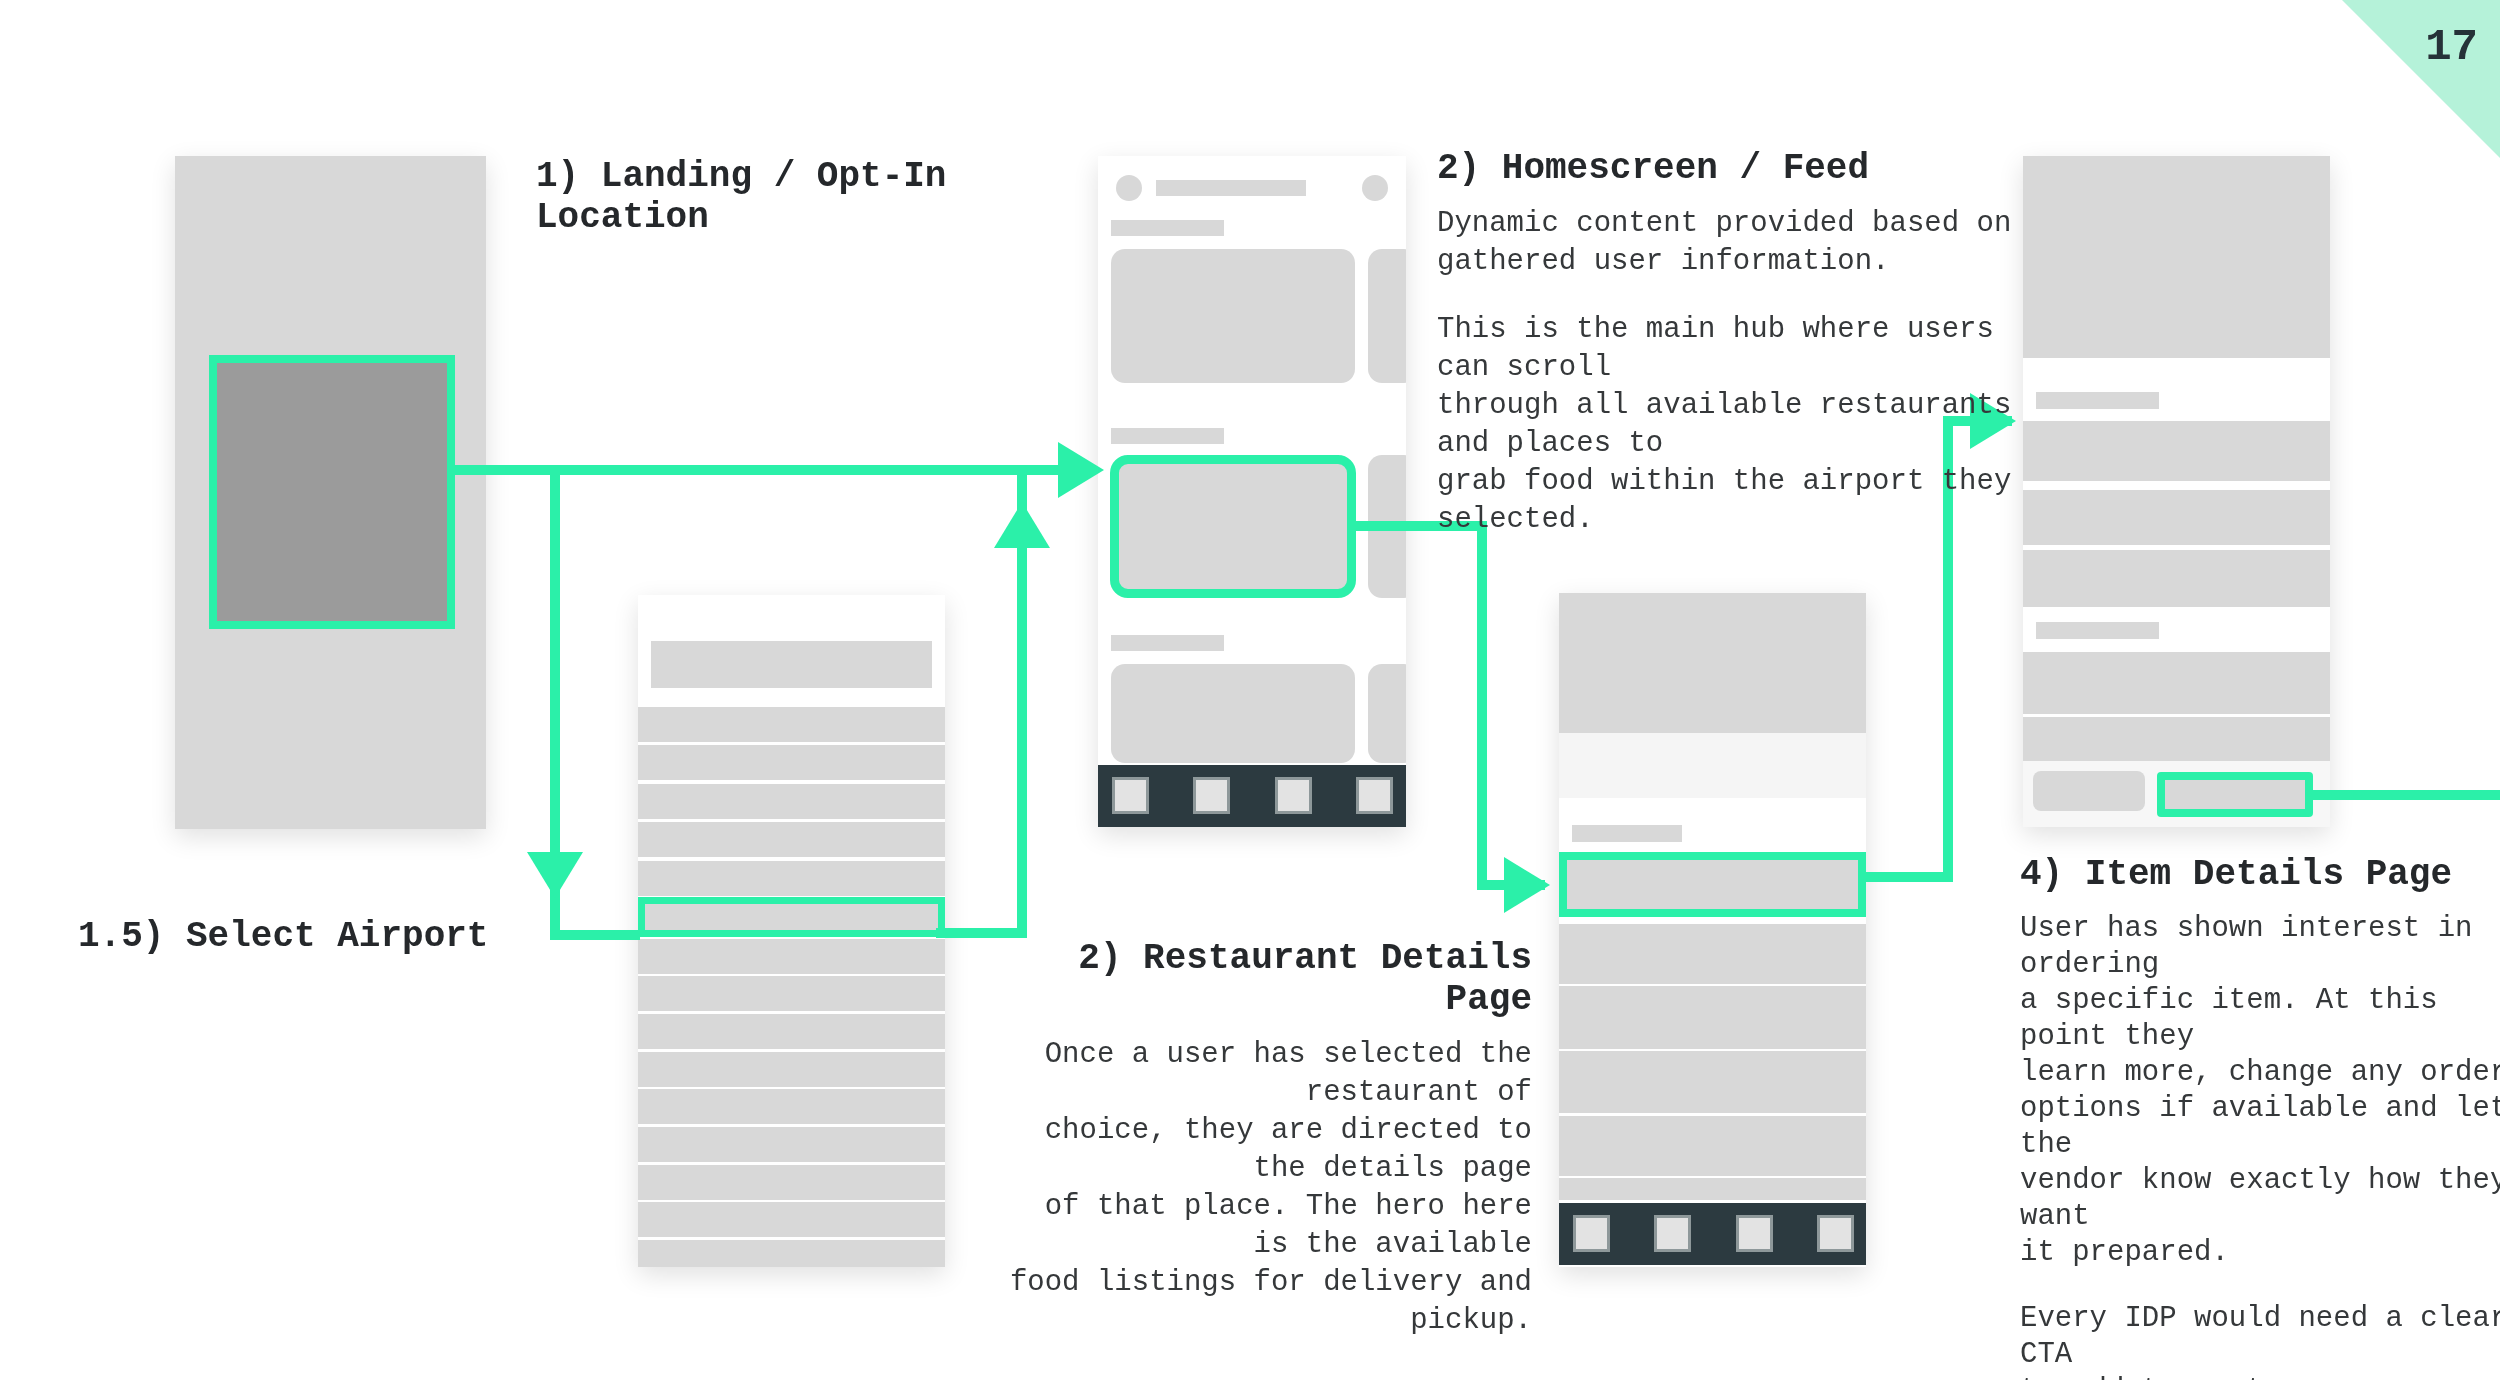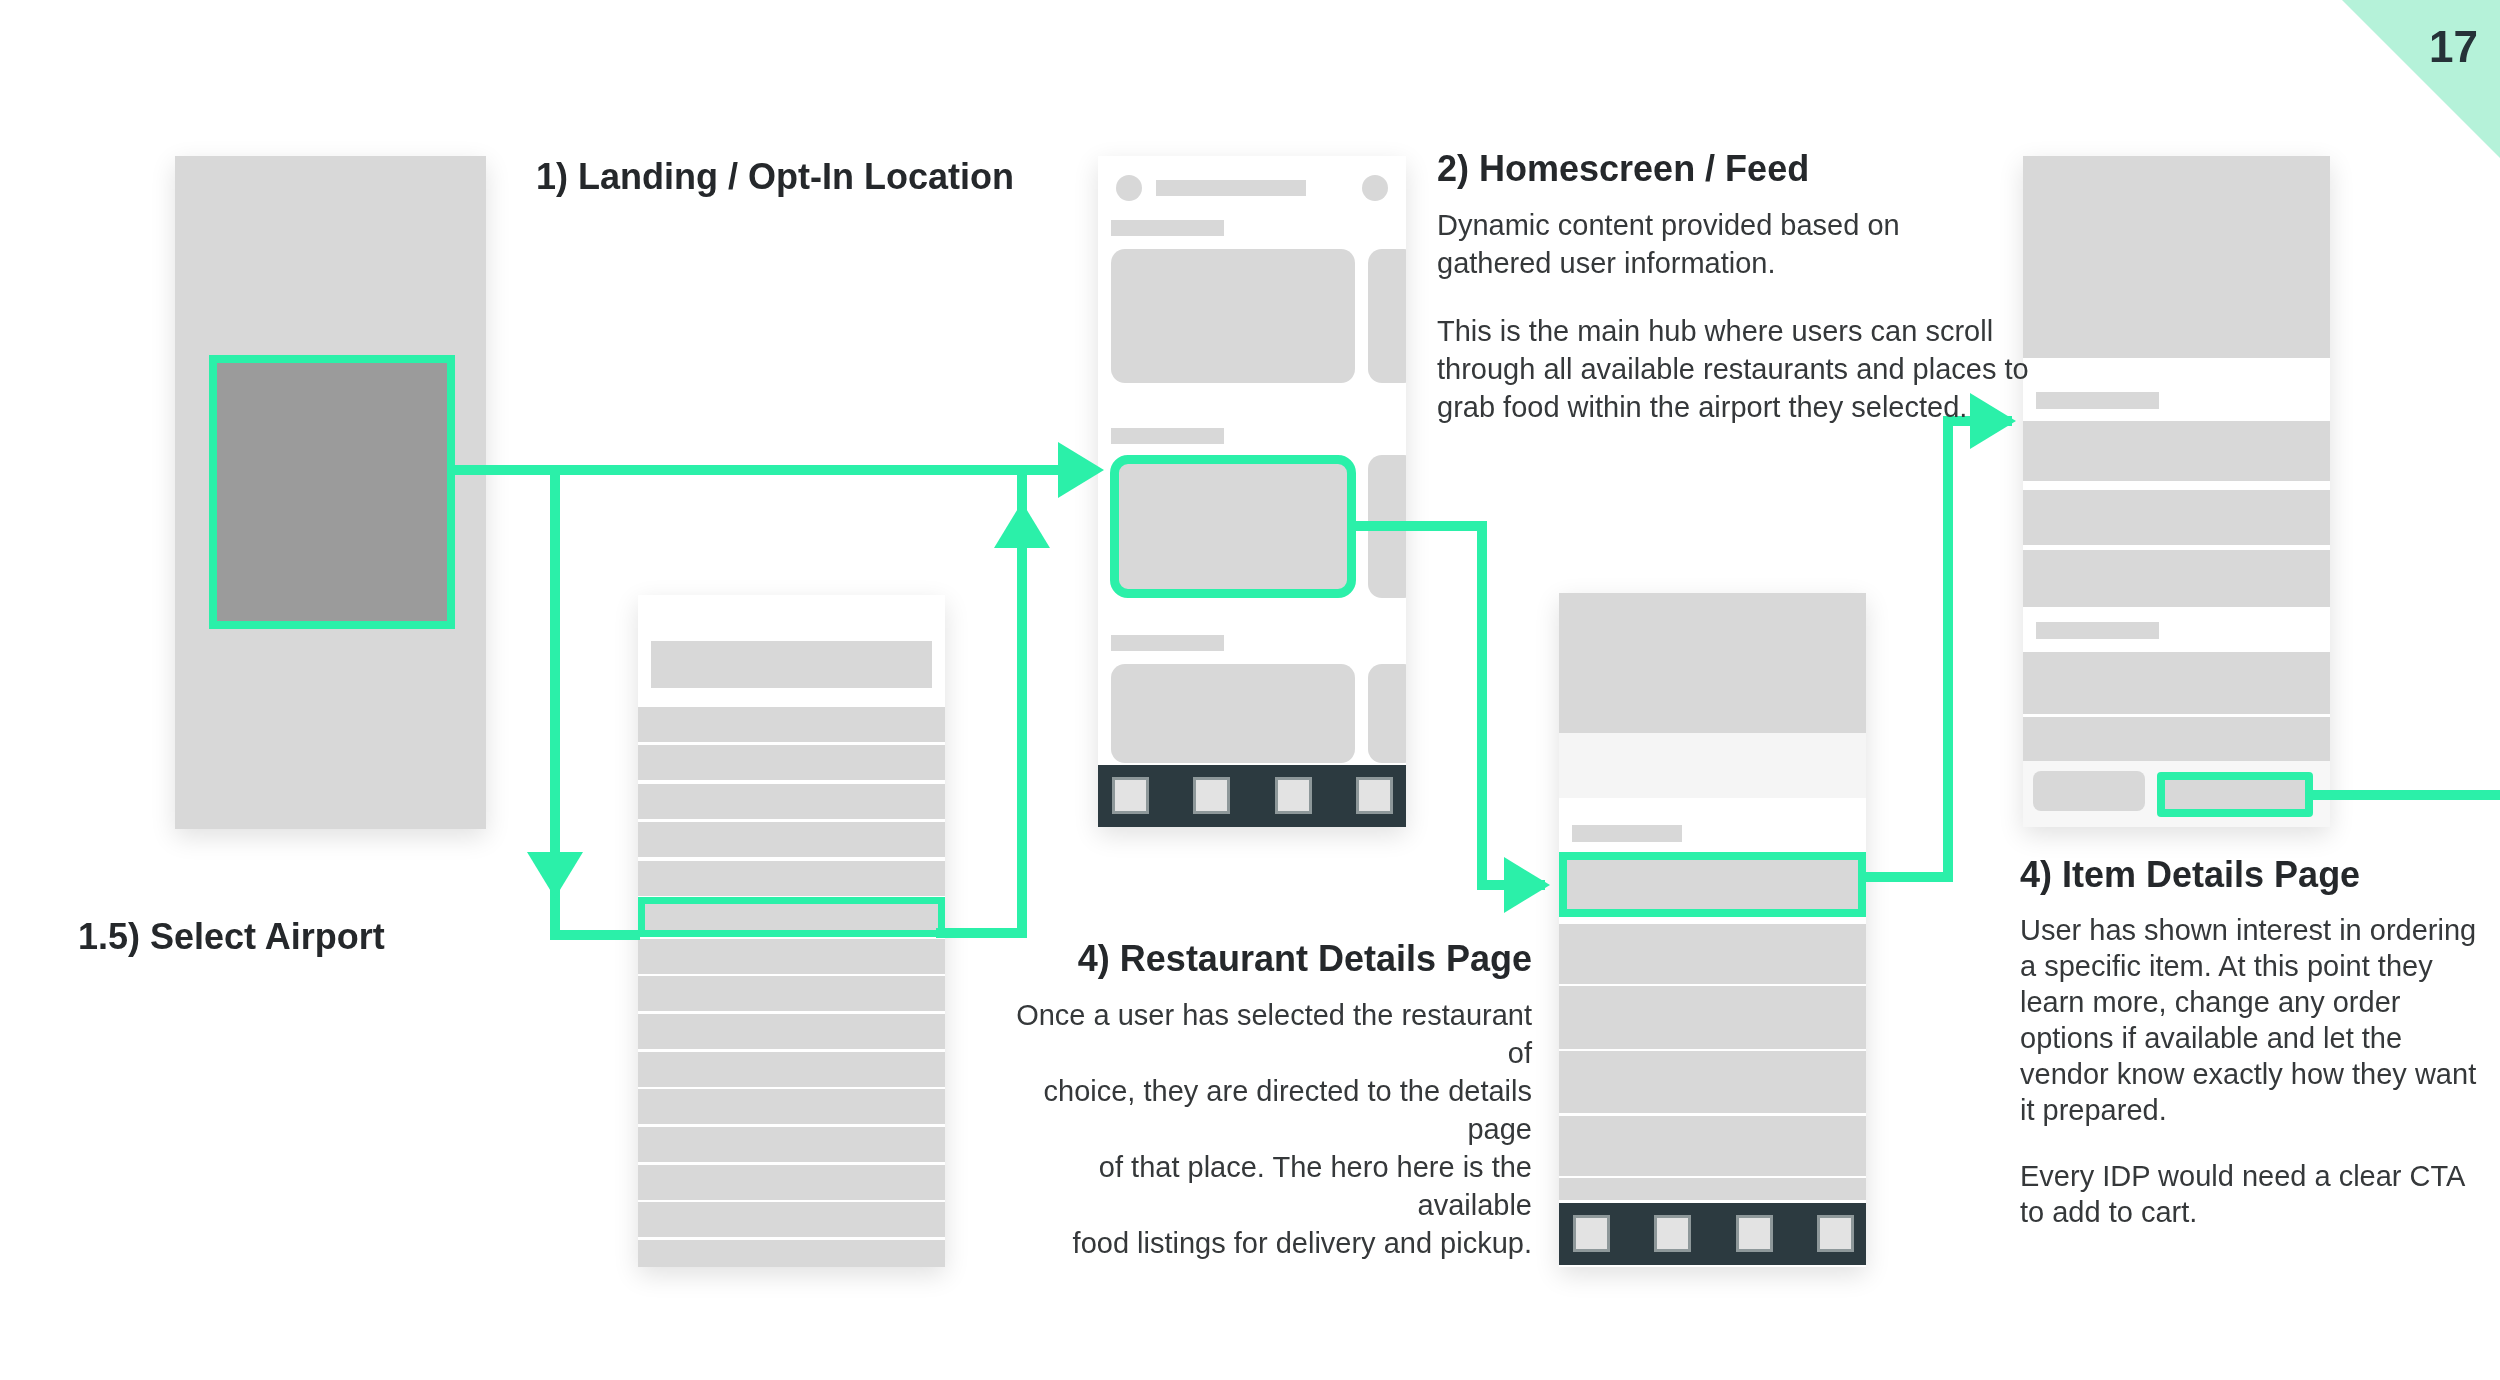--- a/index.html
+++ b/index.html
@@ -2,21 +2,21 @@
 <html style="--accent: #2bf0a9; --corner: #b5f2d9; --wire-gray: #d8d8d8; --wire-gray-dark: #9b9b9b; --band-light: #f5f5f5; --band-lighter: #f7f7f7; --tabbar: #2c3a40; --square-fill: #e3e3e3; --square-border: #8e989a; --text: #35383a; --heading: #25282b; --page-num: #263238;"><head>
 <meta charset="utf-8">
 <style>
   :root{
     --accent:#2bf0a9; --corner:#b5f2d9; --wire-gray:#d8d8d8; --wire-gray-dark:#9b9b9b;
     --band-light:#f5f5f5; --band-lighter:#f7f7f7; --tabbar:#2c3a40; --square-fill:#e3e3e3;
     --square-border:#8e989a; --text:#35383a; --heading:#25282b; --page-num:#263238;
   }
   html,body{margin:0;padding:0;background:#fff;}
   .canvas{position:relative;width:2500px;height:1380px;background:#ffffff;overflow:hidden;
-          font-family:Liberation Sans, sans-serif;}
+          font-family:Liberation Mono, monospace;}
 
   
   .corner{position:absolute;top:0;right:0;width:0;height:0;
           border-top:158px solid var(--corner);border-left:158px solid transparent;}
   .page-num{position:absolute;top:22px;right:22px;font-size:44px;font-weight:700;color:var(--page-num);}
 
   
   .screen{position:absolute;background:#fff;box-shadow:0 8px 24px rgba(0,0,0,.12);}
   .gfill{background:var(--wire-gray);}
   .abs{position:absolute;}
@@ -181,21 +181,21 @@
     <p>This is the main hub where users can scroll
 through all available restaurants and places to
 grab food within the airport they selected.</p>
   </div>
 
   <div class="anno t15">
     <h3>1.5) Select Airport</h3>
   </div>
 
   <div class="anno t3">
-    <h3>4) Restaurant Details Page</h3>
+    <h3>2) Restaurant Details Page</h3>
     <p>Once a user has selected the restaurant of
 choice, they are directed to the details page
 of that place. The hero here is the available
 food listings for delivery and pickup.</p>
   </div>
 
   <div class="anno t4">
     <h3>4) Item Details Page</h3>
     <p>User has shown interest in ordering
 a specific item. At this point they

